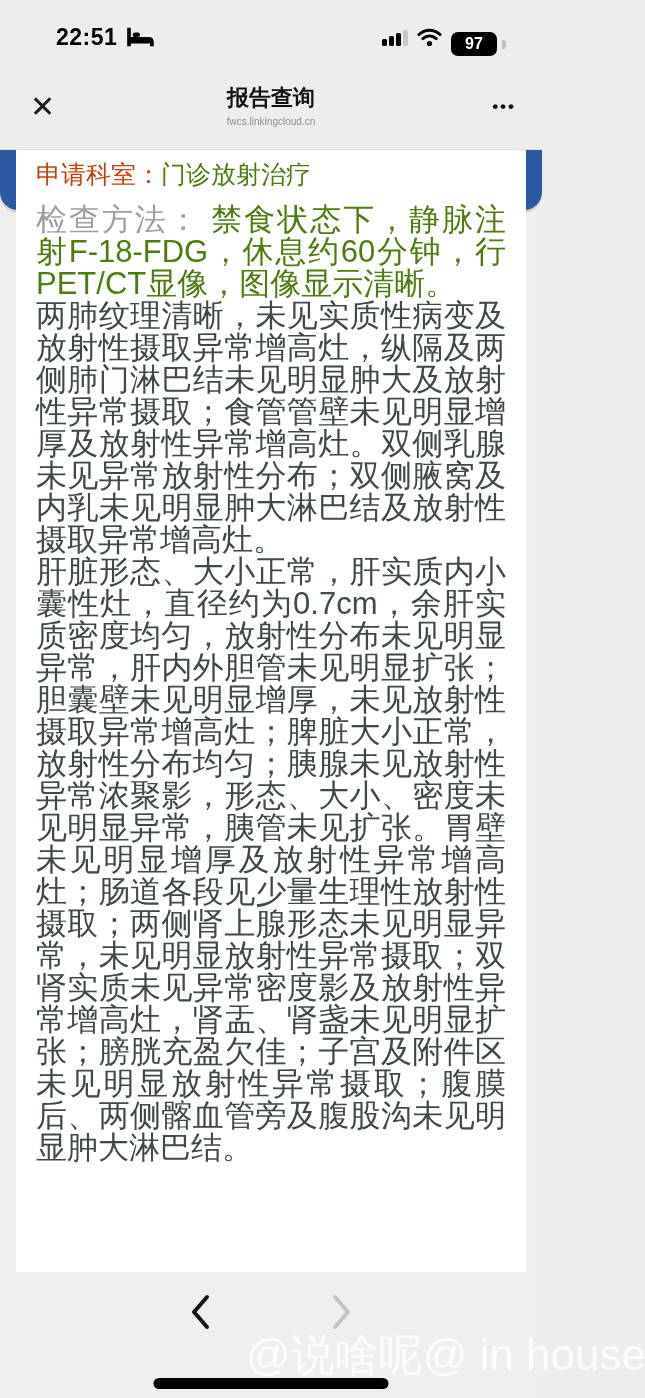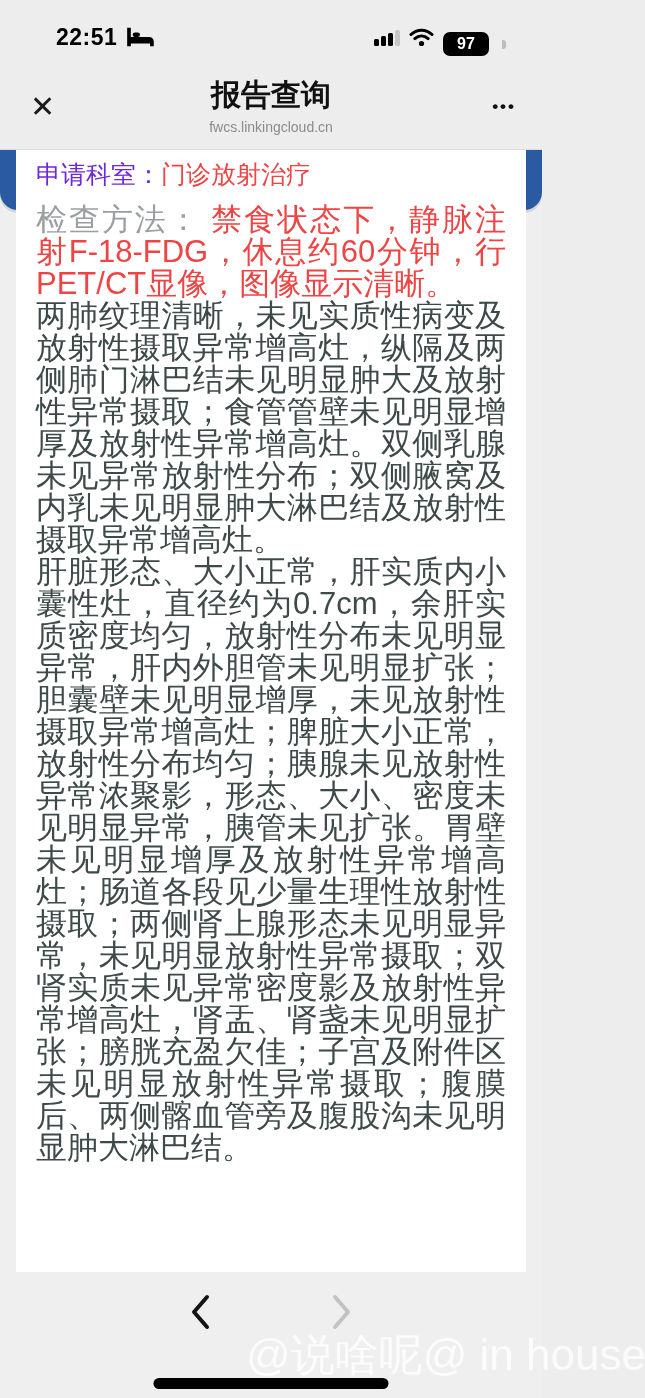--- a/index.html
+++ b/index.html
@@ -19,21 +19,21 @@
   }
   .sb-left { display:flex; align-items:center; gap:8px; }
   .sb-time { font-size:23px; font-weight:700; color:#000; letter-spacing:0.5px; }
   .bed-icon { width:30px; height:22px; }
   .sb-right { display:flex; align-items:center; gap:9px; }
   .signal { display:flex; align-items:flex-end; gap:2px; height:17px; }
   .signal .bar { width:5px; border-radius:1.5px; background:#000; }
   .signal .b1{height:7px;} .signal .b2{height:10px;} .signal .b3{height:13px;}
   .signal .b4{height:16px; background:#c7c7c7;}
   .wifi-icon { width:25px; height:19px; }
-  .battery-wrap { display:flex; align-items:center; gap:13px;margin-top:14px; }
+  .battery-wrap { display:flex; align-items:center; gap:5px;margin-top:14px; }
   .battery {
     width:46px; height:24px; background:#000; border-radius:7px;
     color:#fff; font-size:16px; font-weight:700;
     display:flex; align-items:center; justify-content:center;
   }
   .battery-nub { width:4px; height:9px; background:#bdbdbd; border-radius:0 3px 3px 0; }
 
   
   .header {
     height:86px; display:flex; align-items:center;
@@ -41,41 +41,41 @@
     background:#ededed; position:relative;
   }
   .close-btn {
     background:none; border:none; font-size:30px; line-height:1;
     color:#1a1a1a; font-weight:400; cursor:pointer; padding:4px;
   }
   .title-block {
     position:absolute; left:0; right:0; top:50%; transform:translateY(-54%);
     text-align:center; pointer-events:none;
   }
-  .title { font-size:30px; font-weight:700; color:#111; }
-  .url { font-size:14px; color:#8c8c8c; margin-top:3px; }
+  .title { font-size:22px; font-weight:700; color:#111; }
+  .url { font-size:10px; color:#8c8c8c; margin-top:3px; }
   .menu-btn {
     margin-left:auto; background:none; border:none; cursor:pointer;
     font-size:17px; font-weight:700; color:#111; letter-spacing:2px; padding:4px 0;
   }
 
   
   .content { position:relative; height:1248px; background:#efefef; }
   .blue-band {
     position:absolute; top:0; left:0; right:0; height:60px;
     background:#2a5aa1; border-radius:0 0 18px 18px;
     box-shadow:0 3px 0 rgba(0,0,0,0.10);
   }
   .card {
     position:relative; margin:0 16px; background:#ffffff;
     padding:8px 20px 18px 20px; min-height:1122px;
   }
   .field-row { font-size:25px; line-height:32px; margin-bottom:14px; }
-  .label { color:#6d28d9; }
-  .value { color:#ef4444; }
+  .label { color:#c2410c; }
+  .value { color:#4d7c0f; }
   .para { font-size:31px; line-height:32px; color:#3e4a49; text-align:justify; }
   .para .label { color:#9aa0a2; }
 
   
   .footer {
     position:absolute; left:0; right:0; top:1290px;
     display:flex; justify-content:center; align-items:center; gap:112px;
   }
   .nav-btn { background:none; border:none; cursor:pointer; padding:2px; }
   .nav-btn svg { display:block; }

